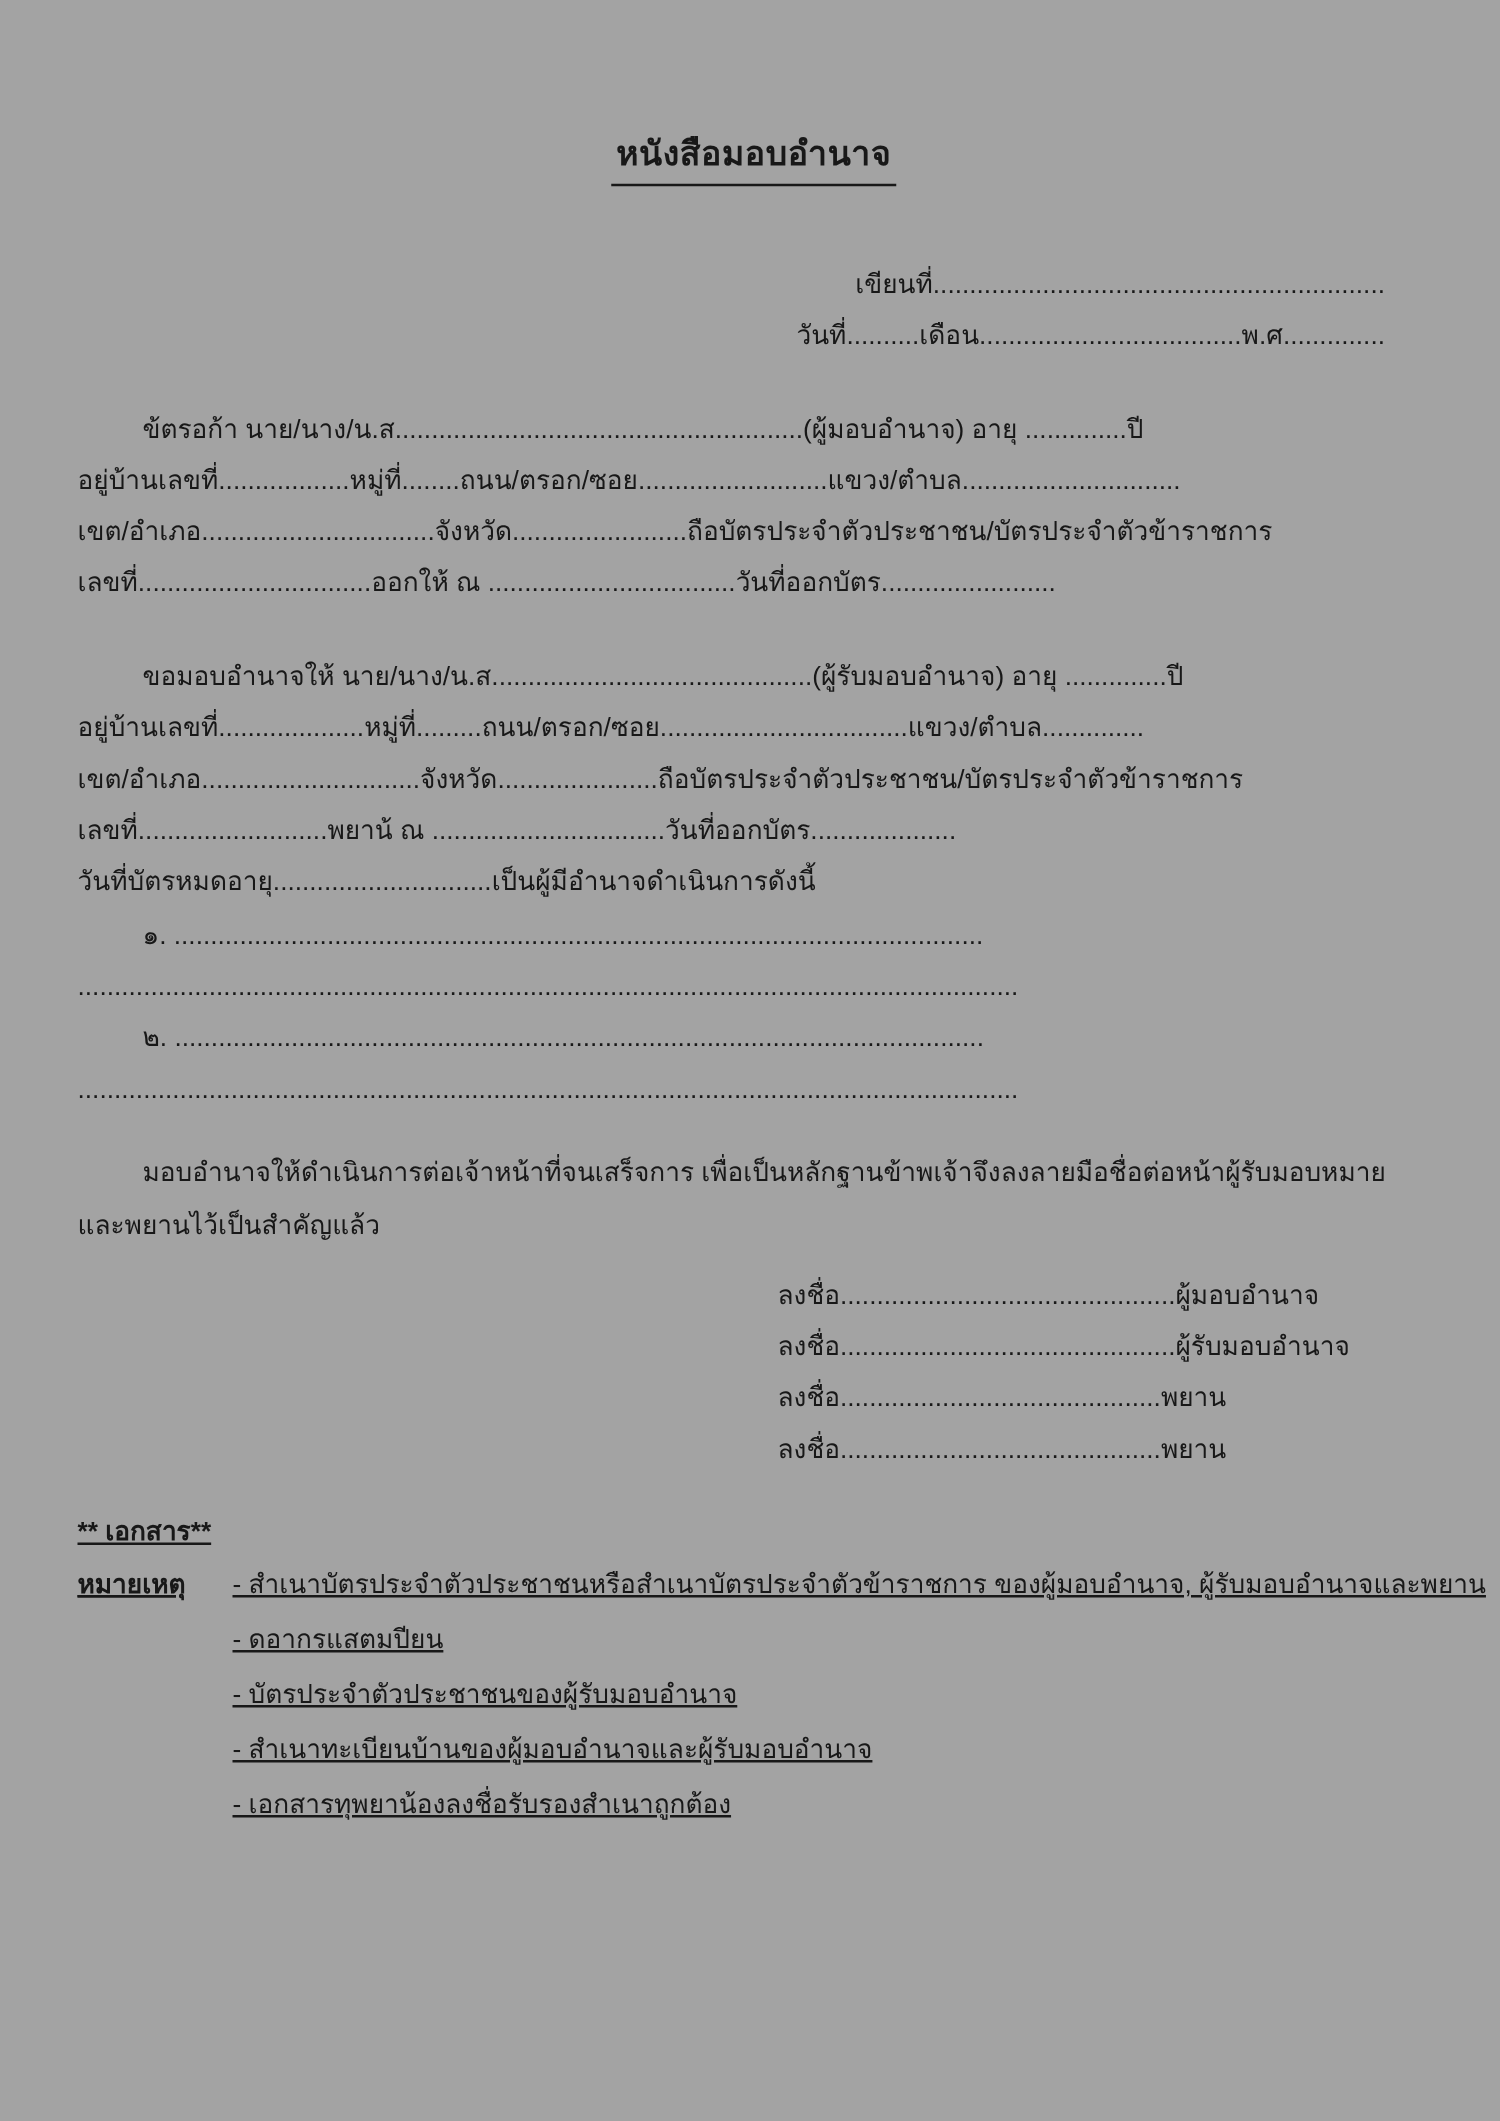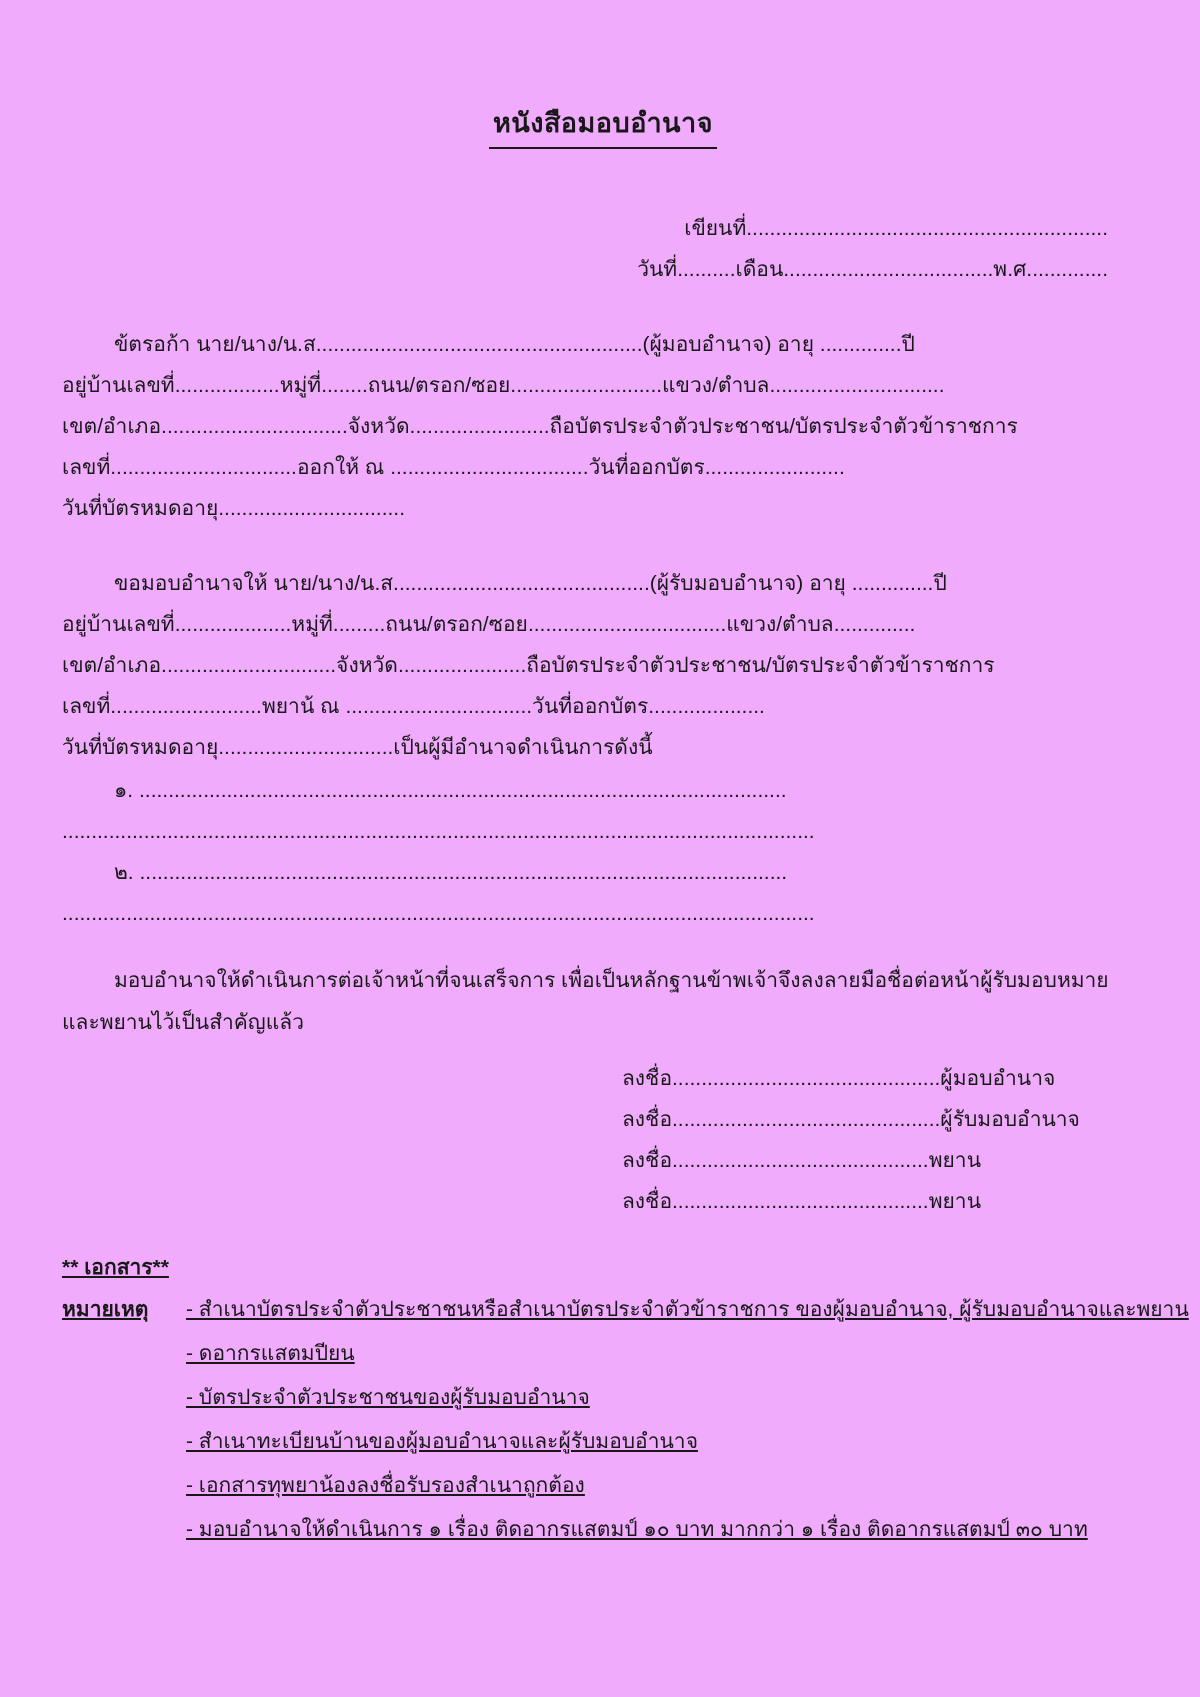--- a/index.html
+++ b/index.html
@@ -5,21 +5,21 @@
   html, body {
     margin: 0;
     padding: 0;
     background: #ffffff;
   }
   .page {
     position: relative;
     width: 1200px;
     min-height: 1697px;
     margin: 0 auto;
-    background: #f0abfc;
+    background: #a3a3a3;
     box-sizing: border-box;
     padding: 0 56px 40px 62px;
     font-family: "Liberation Sans", "DejaVu Sans", sans-serif;
     font-size: 21px;
     color: #181818;
     overflow: hidden;
   }
   .title-wrap {
     text-align: center;
     padding-top: 94px;
@@ -104,21 +104,20 @@
   <div class="header-block">
     <div class="line">เขียนที่..............................................................</div>
     <div class="line">วันที่..........เดือน....................................พ.ศ..............</div>
   </div>
 
   <div class="section">
     <div class="line indent">ข้ตรอก้า นาย/นาง/น.ส........................................................(ผู้มอบอำนาจ) อายุ ..............ปี</div>
     <div class="line">อยู่บ้านเลขที่..................หมู่ที่........ถนน/ตรอก/ซอย..........................แขวง/ตำบล..............................</div>
     <div class="line">เขต/อำเภอ................................จังหวัด........................ถือบัตรประจำตัวประชาชน/บัตรประจำตัวข้าราชการ</div>
     <div class="line">เลขที่................................ออกให้ ณ ..................................วันที่ออกบัตร........................</div>
-    <div class="line">วันที่บัตรหมดอายุ................................</div>
   </div>
 
   <div class="section">
     <div class="line indent">ขอมอบอำนาจให้ นาย/นาง/น.ส............................................(ผู้รับมอบอำนาจ) อายุ ..............ปี</div>
     <div class="line">อยู่บ้านเลขที่....................หมู่ที่.........ถนน/ตรอก/ซอย..................................แขวง/ตำบล..............</div>
     <div class="line">เขต/อำเภอ..............................จังหวัด......................ถือบัตรประจำตัวประชาชน/บัตรประจำตัวข้าราชการ</div>
     <div class="line">เลขที่..........................พยาน้ ณ ................................วันที่ออกบัตร....................</div>
     <div class="line">วันที่บัตรหมดอายุ..............................เป็นผู้มีอำนาจดำเนินการดังนี้</div>
   </div>
 
@@ -143,18 +142,17 @@
       <span class="u">** เอกสาร**</span>
     </div>
     <div class="notes-row">
       <div class="notes-label">หมายเหตุ</div>
       <div class="notes-list">
         <div class="note-item">- สำเนาบัตรประจำตัวประชาชนหรือสำเนาบัตรประจำตัวข้าราชการ ของผู้มอบอำนาจ, ผู้รับมอบอำนาจและพยาน</div>
         <div class="note-item">- ดอากรแสตมปียน</div>
         <div class="note-item">- บัตรประจำตัวประชาชนของผู้รับมอบอำนาจ</div>
         <div class="note-item">- สำเนาทะเบียนบ้านของผู้มอบอำนาจและผู้รับมอบอำนาจ</div>
         <div class="note-item">- เอกสารทุพยาน้องลงชื่อรับรองสำเนาถูกต้อง</div>
-        <div class="note-item">- มอบอำนาจให้ดำเนินการ ๑ เรื่อง ติดอากรแสตมป์ ๑๐ บาท มากกว่า ๑ เรื่อง ติดอากรแสตมป์ ๓๐ บาท</div>
       </div>
     </div>
   </div>
 
 </div>
 
 </body></html>

